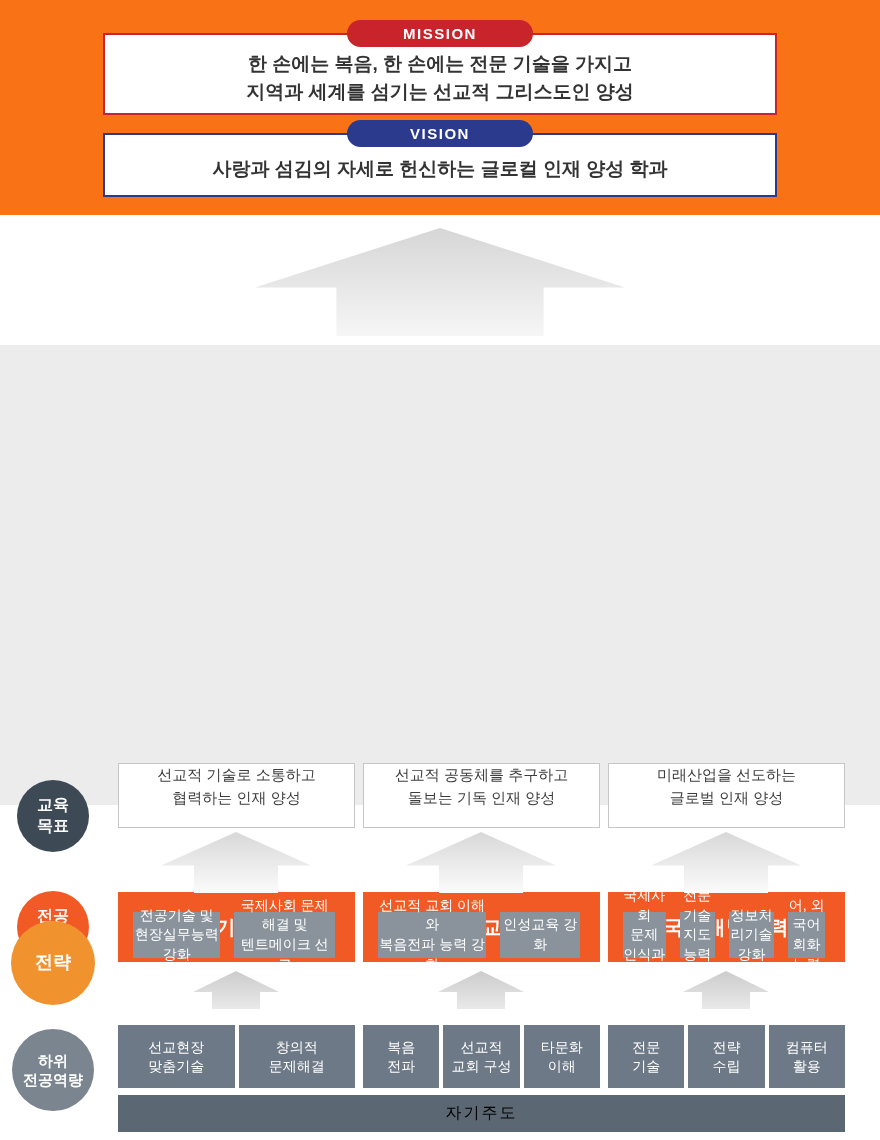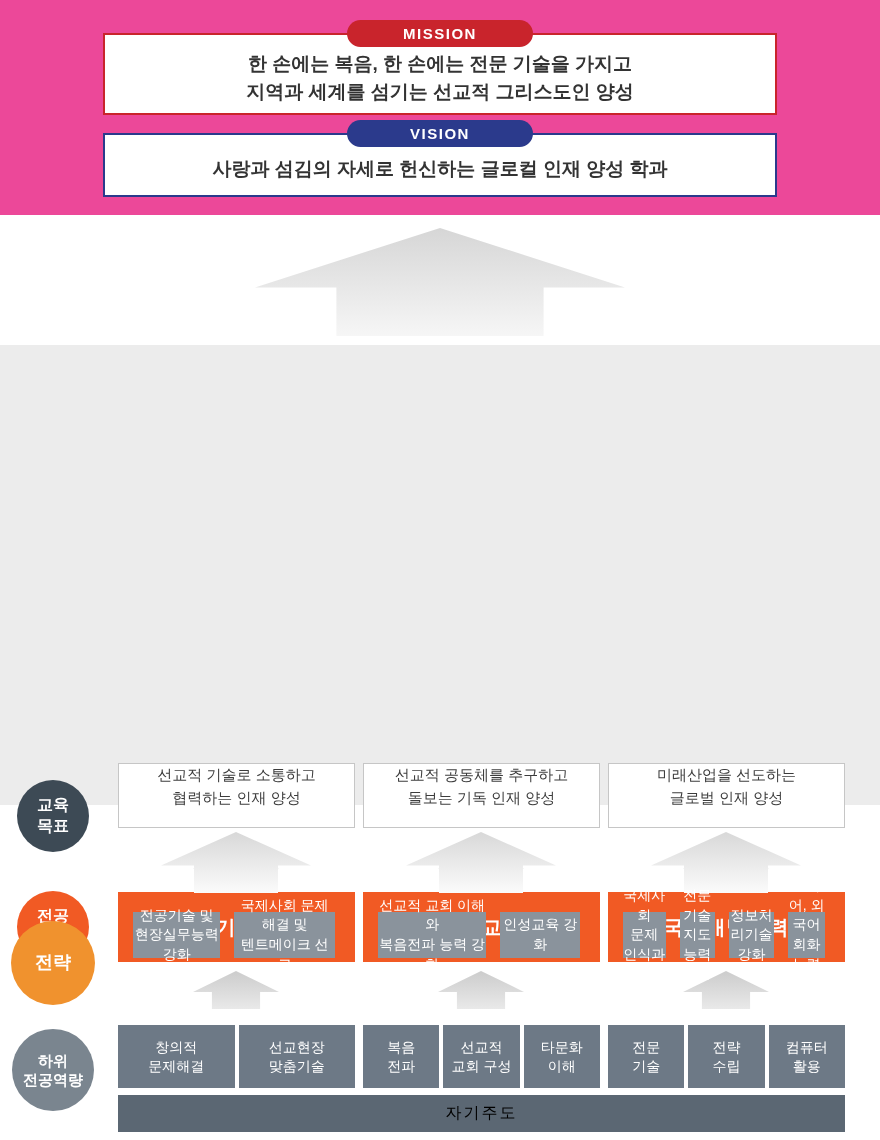--- a/index.html
+++ b/index.html
@@ -1,20 +1,20 @@
 <!DOCTYPE html>
 <html><head>
 <meta charset="utf-8">
 <style>
   html,body{margin:0;padding:0;background:#fff;}
   body{font-family:"Liberation Sans","DejaVu Sans",sans-serif;}
   .page{position:relative;width:880px;height:1140px;background:#fff;overflow:hidden;}
 
   
-  .top-section{position:absolute;left:0;top:0;width:880px;height:215px;background:#ec4899;}
+  .top-section{position:absolute;left:0;top:0;width:880px;height:215px;background:#f97316;}
   .badge{position:absolute;left:50%;transform:translateX(-50%);width:186px;height:27px;border-radius:14px;
          color:#fff;font-size:15px;font-weight:bold;letter-spacing:1.5px;
          display:flex;align-items:center;justify-content:center;z-index:3;}
   .badge-red{top:20px;background:#c9242c;}
   .badge-navy{top:120px;background:#2b3a8c;}
   .outline-box{position:absolute;left:103px;width:670px;background:#fff;box-sizing:content-box;
                display:flex;flex-direction:column;align-items:center;justify-content:center;
                font-size:19px;font-weight:600;color:#333;line-height:1.45;text-align:center;z-index:2;}
   .red-box{top:33px;height:70px;border:2px solid #c9242c;padding-top:8px;}
   .navy-box{top:133px;height:52px;border:2px solid #2b3a8c;padding-top:8px;}
@@ -110,26 +110,26 @@
     <div class="comp-box" style="left:118px;">기술</div>
     <div class="comp-box" style="left:363px;">선교</div>
     <div class="comp-box" style="left:608px;">국제개발협력</div>
 
     <div class="arrow arrow-sm" style="left:193px;top:626px;"></div>
     <div class="arrow arrow-sm" style="left:438px;top:626px;"></div>
     <div class="arrow arrow-sm" style="left:683px;top:626px;"></div>
 
     <div class="sub-group col-x1">
       <div class="sub-box">
+        <div>선교현장</div>
+        <div>맞춤기술</div>
+      </div>
+      <div class="sub-box">
         <div>창의적</div>
         <div>문제해결</div>
-      </div>
-      <div class="sub-box">
-        <div>선교현장</div>
-        <div>맞춤기술</div>
       </div>
     </div>
     <div class="sub-group col-x2">
       <div class="sub-box">
         <div>복음</div>
         <div>전파</div>
       </div>
       <div class="sub-box">
         <div>선교적</div>
         <div>교회 구성</div>

